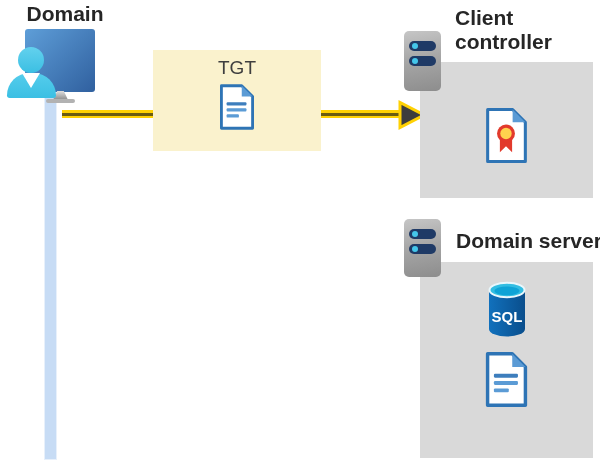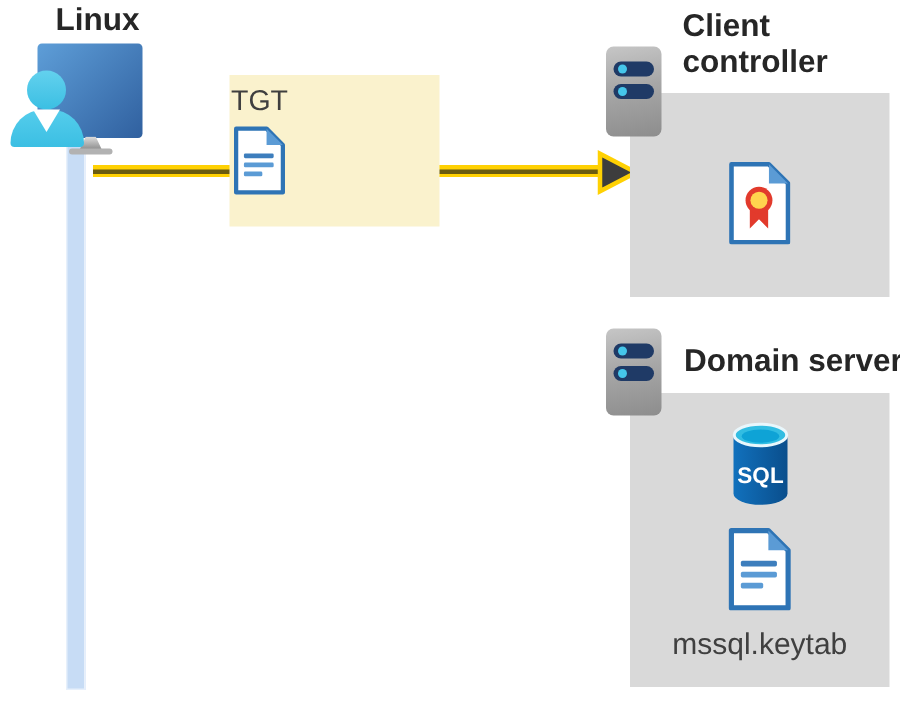--- a/index.html
+++ b/index.html
@@ -34,22 +34,22 @@
     background:var(--client-bar,#c7dcf5);border:1px solid #e7f0fb;box-sizing:border-box;}
 
   
   .arrow-seg{top:110px;height:8px;background:var(--arrow-yellow,#ffd103);}
   .arrow-seg .core{position:absolute;left:0;top:2.5px;height:3px;width:100%;background:var(--arrow-core,#6b5c10);}
   .seg-a{left:62px;width:118px;}
   .seg-b{left:278px;width:124px;}
   .arrowhead{left:398px;top:100px;}
 
   
-  .token-box{left:153px;top:50px;width:140px;height:101px;background:var(--token-box-bg,#faf2cd);
-    display:flex;justify-content:flex-start;gap:23px;padding-top:7px;box-sizing:border-box;}
+  .token-box{left:153px;top:50px;width:168px;height:101px;background:var(--token-box-bg,#faf2cd);
+    display:flex;justify-content:center;gap:23px;padding-top:7px;box-sizing:border-box;}
   .token-col{width:40px;text-align:center;}
   .token-label{font-size:19px;color:#3f3f3f;margin-bottom:5px;}
   .token-col svg{display:block;margin:0 auto;}
 
   
   .zone{background:var(--server-box-bg,#d9d9d9);}
   .dc-box{left:420px;top:62px;width:173px;height:136px;}
   .ls-box{left:420px;top:262px;width:173px;height:196px;}
 
   
@@ -79,21 +79,21 @@
     font-weight:bold;font-size:15px;}
   .keytab-label{left:420px;top:419px;width:173px;text-align:center;font-size:20px;color:#404040;}
 </style>
 </head>
 <body>
 
 <div id="canvas">
 
   <div class="abs v-bar"></div>
 
-  <div class="abs title client-label">Linux</div>
+  <div class="abs title client-label">Domain</div>
   <div>
     <div class="abs monitor"></div>
     <div class="abs stand-neck"></div>
     <div class="abs stand-base"></div>
     <div class="abs person-head"></div>
     <div class="abs person-body"></div>
     <div class="abs person-v"></div>
   </div>
 
   <div class="abs arrow-seg seg-a">
@@ -159,15 +159,14 @@
     <ellipse class="sql-top-inner" cx="20" cy="9.8" rx="12.5" ry="4.4"></ellipse>
     <text class="sql-text" x="20" y="41" text-anchor="middle">SQL</text>
   </svg>
   <svg class="abs" style="left:485px;top:352px;" width="43" height="55" viewBox="0 0 36 48">
     <path class="doc-page" d="M1.5 1.5 H23 L34.5 13 V46.5 H1.5 Z"></path>
     <path class="doc-fold" d="M23 1.5 L34.5 13 L23 13 Z"></path>
     <rect class="doc-l1" x="7" y="19" width="21" height="3.4" rx="1"></rect>
     <rect class="doc-l2" x="7" y="25.4" width="21" height="3.4" rx="1"></rect>
     <rect class="doc-l3" x="7" y="31.8" width="13" height="3.4" rx="1"></rect>
   </svg>
-  <div class="abs keytab-label">mssql.keytab</div>
 
 </div>
 
 </body></html>

